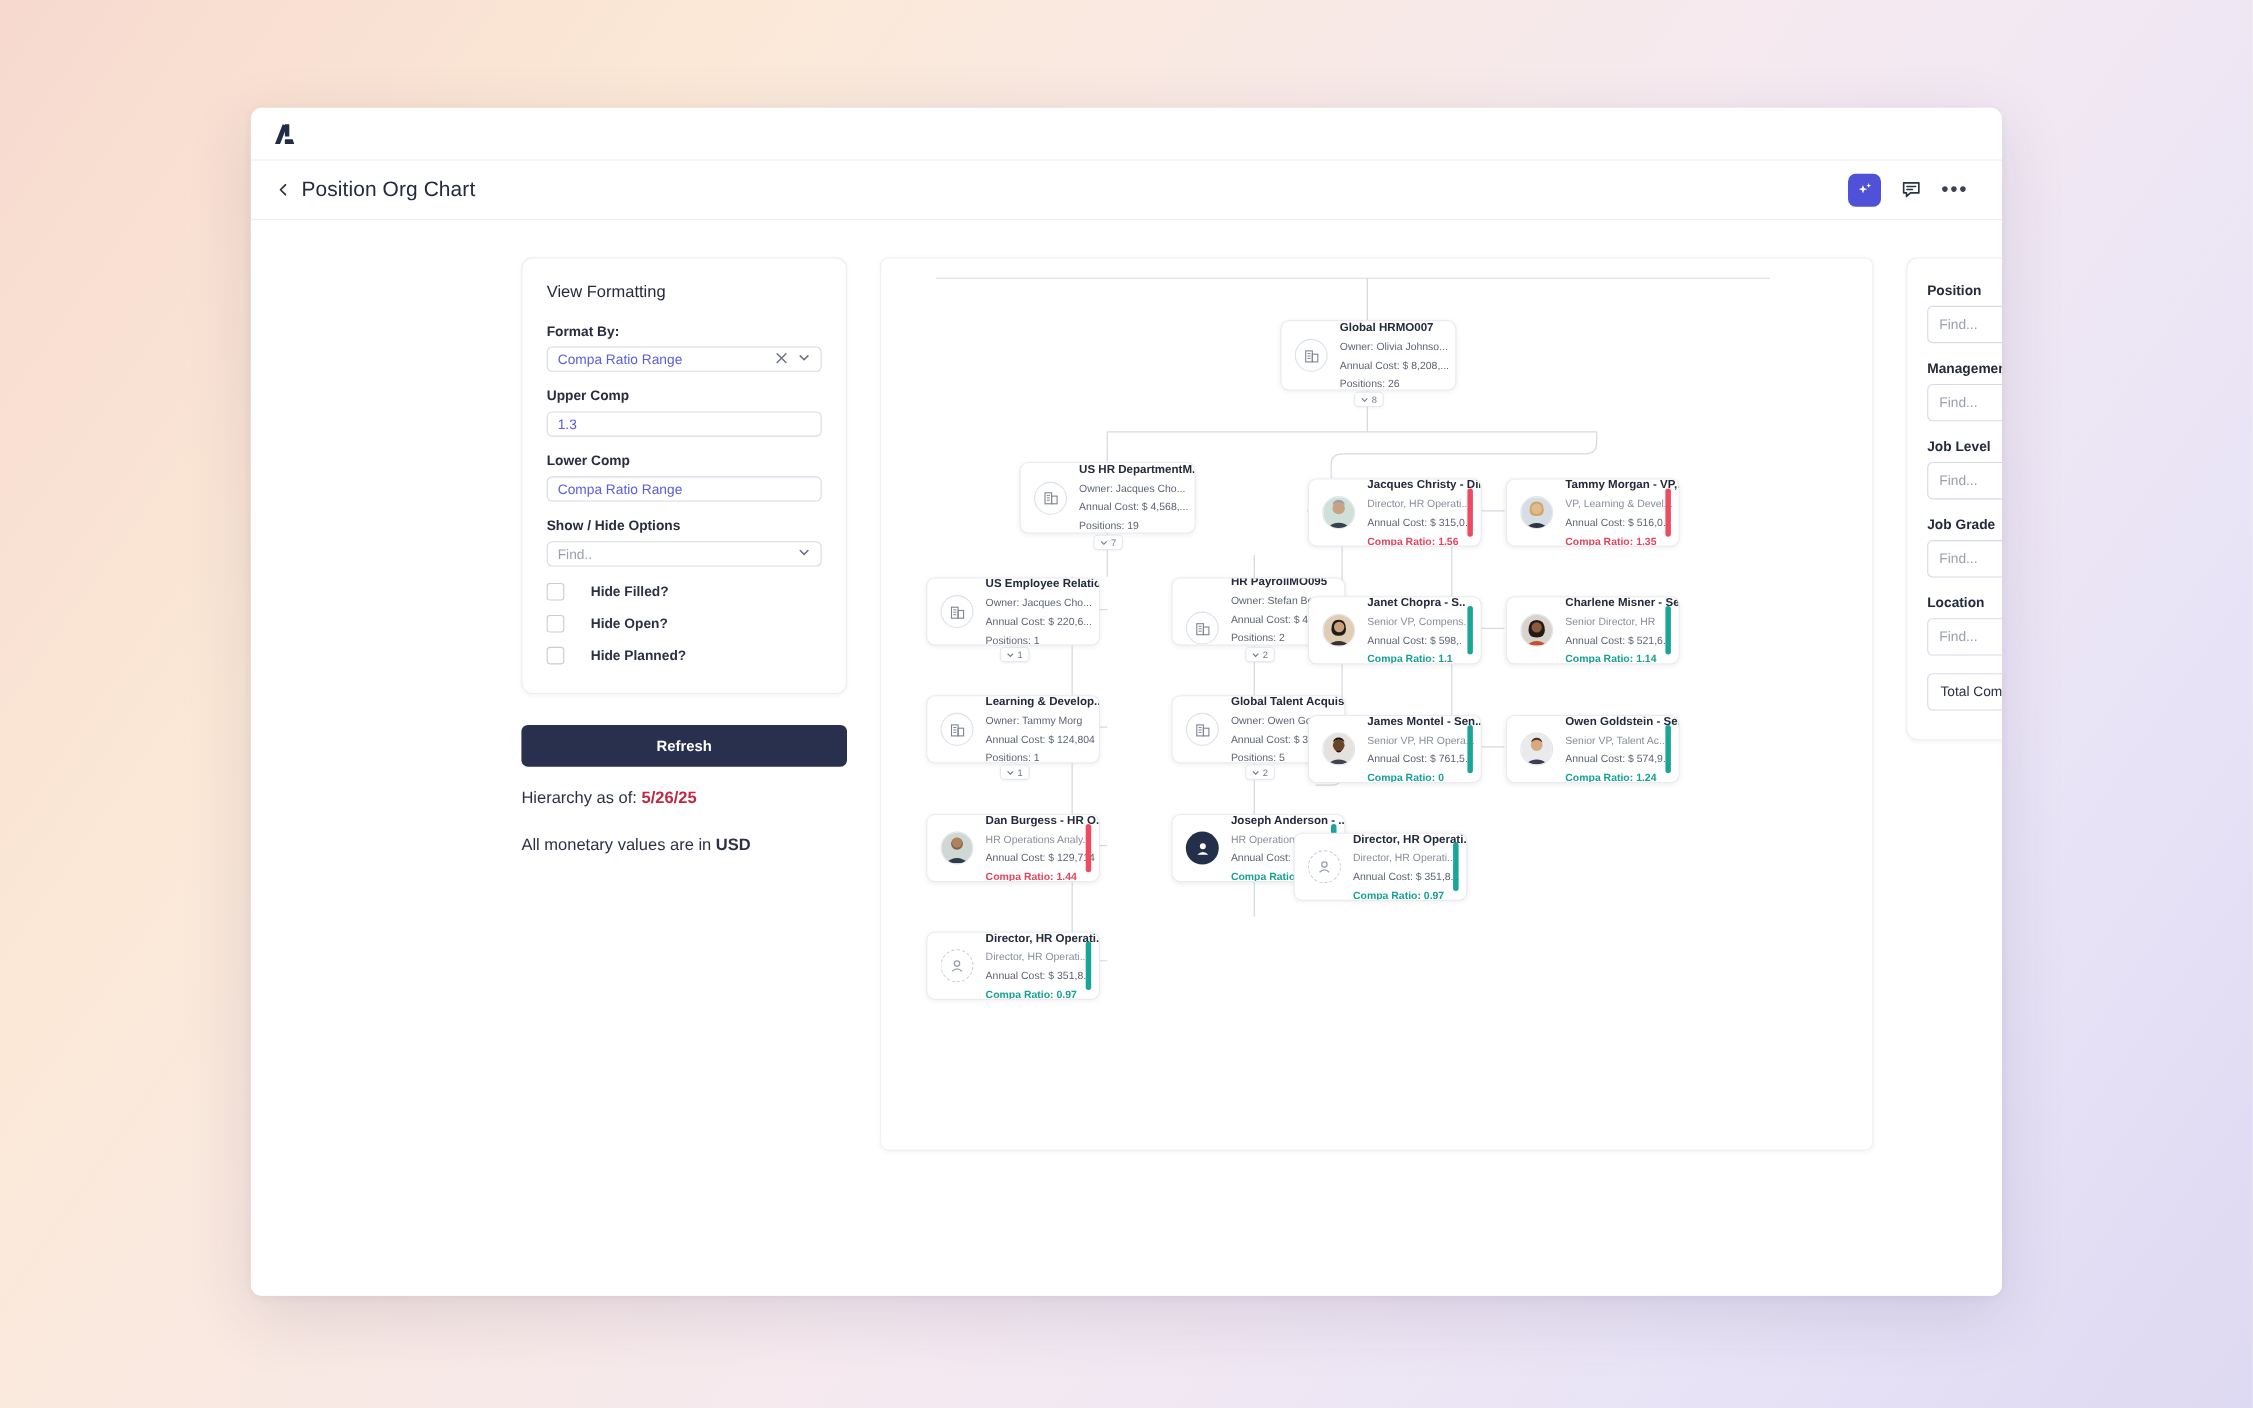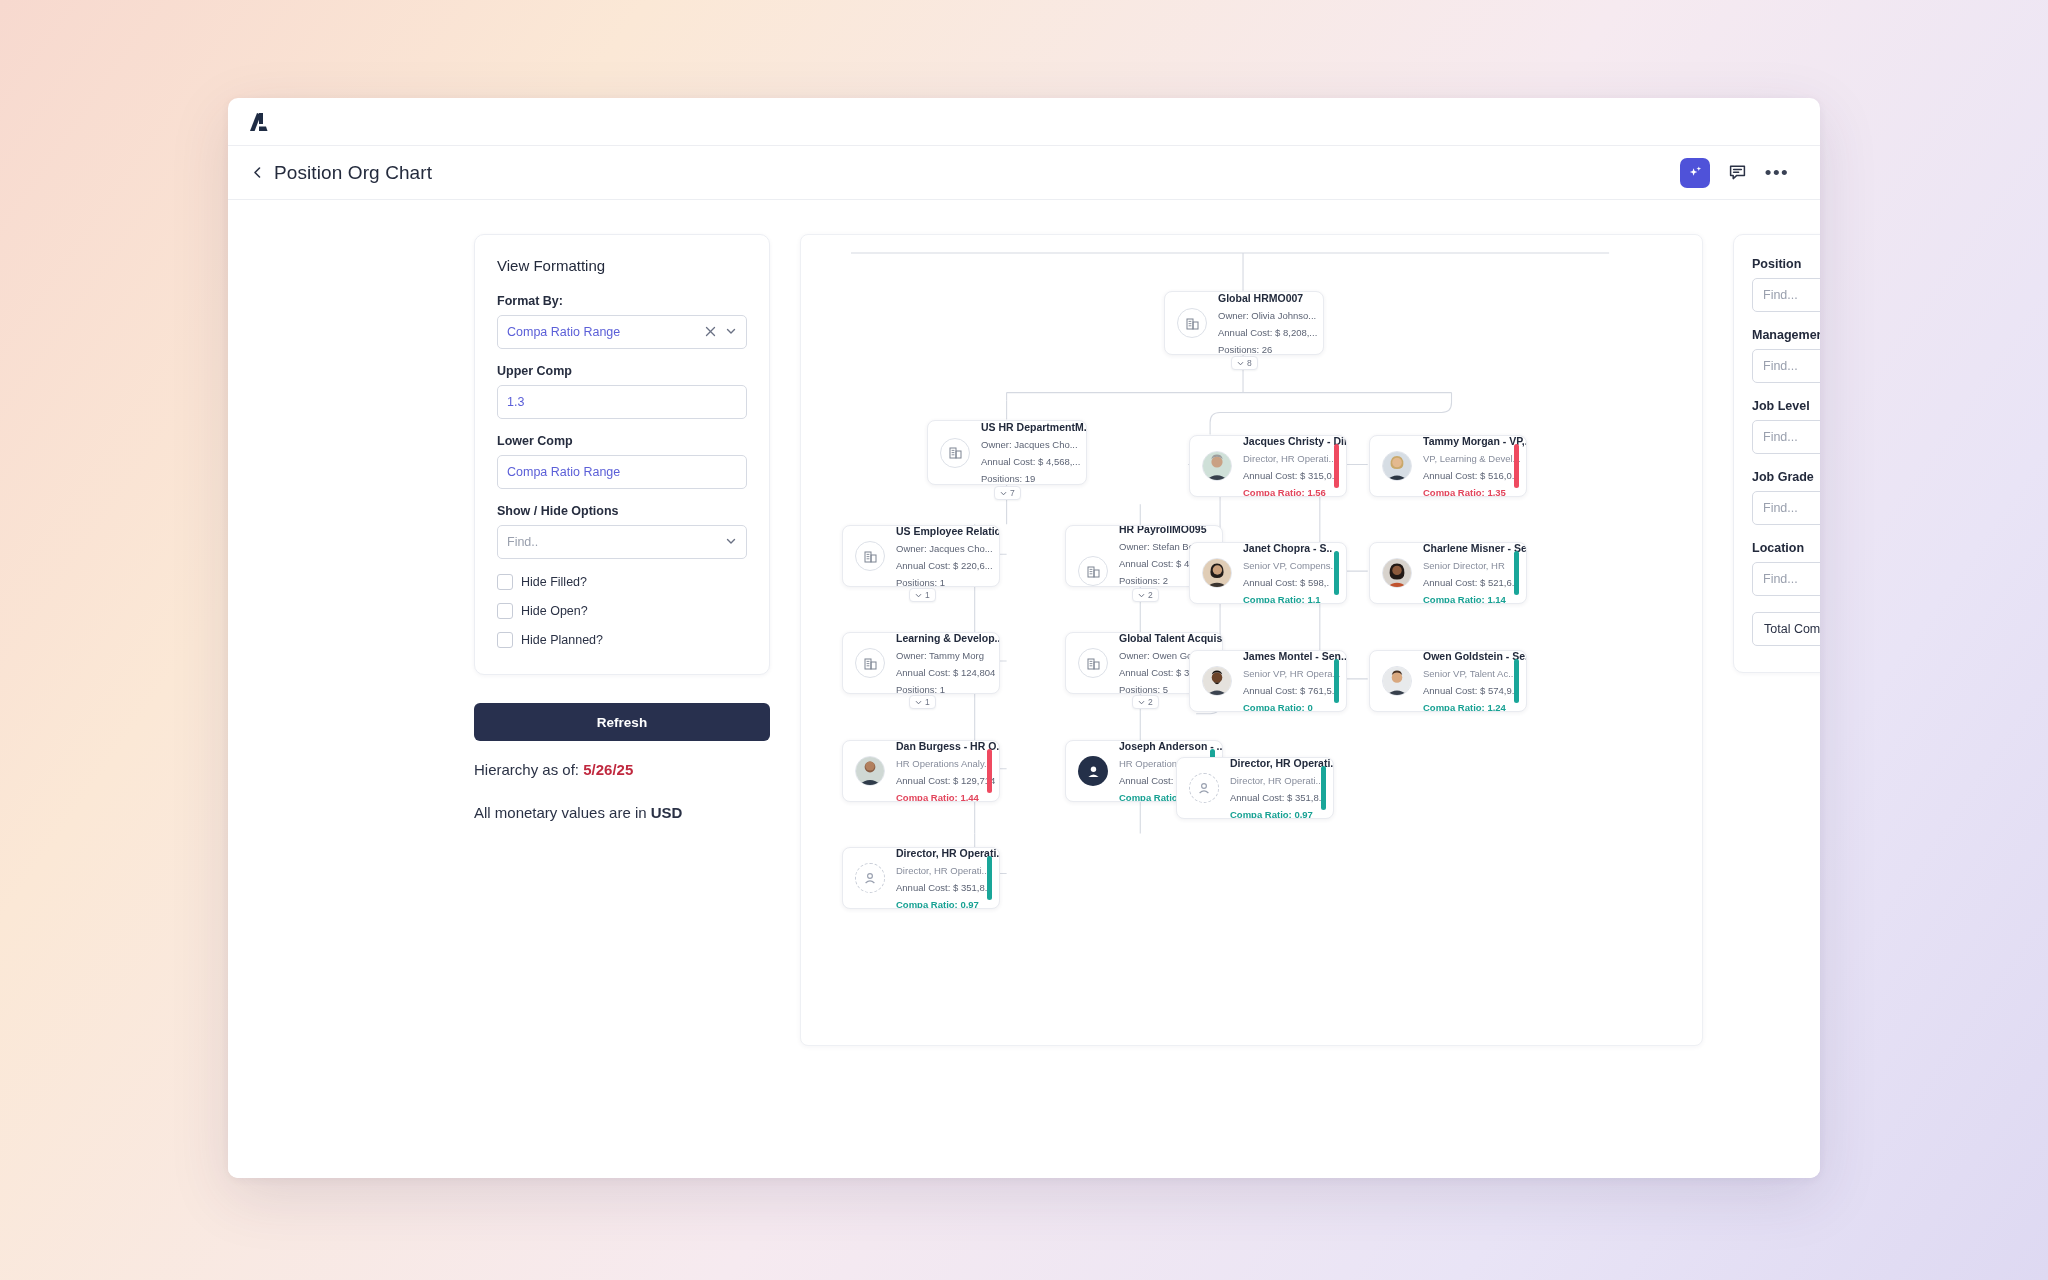--- a/index.html
+++ b/index.html
@@ -25,25 +25,25 @@
   .icon-btn { width: 26px; height: 26px; display:flex; align-items:center; justify-content:center; cursor:pointer; color:#2b3245; }
   .dots { letter-spacing: 1.5px; font-size: 19px; color:#3a4255; line-height: 10px; }
 
   .body-area { position:relative; height: calc(100% - 102px); background:#fff; }
 
   
   .left-col { position:absolute; left:246px; top:34px; width: 296px; }
   .card-panel { background:#fff; border:1px solid #eceef3; border-radius:10px; box-shadow:0 1px 4px rgba(40,45,70,.05); padding:22px 22px 26px; }
   .panel-head { font-size:15px; color:#232a3c; margin-bottom:20px; }
   .field-label { font-size:12.5px; color:#262d3f; font-weight:bold; margin-bottom:7px; }
-  .field-box { height:34px; border:1px solid #d6dae3; border-radius:5px; display:flex; align-items:center; padding:0 9px; margin-bottom:15px; background:#fff; }
+  .field-box { height:23px; border:1px solid #d6dae3; border-radius:5px; display:flex; align-items:center; padding:0 9px; margin-bottom:15px; background:#fff; }
   .field-val { font-size:12.5px; color:#5b5fd8; }
   .field-ph { font-size:12.5px; color:#9aa0ae; }
   .field-tools { margin-left:auto; display:flex; align-items:center; gap:9px; color:#6a7184; }
-  .cb-row { display:flex; align-items:center; gap:8px; margin-top:13px; }
+  .cb-row { display:flex; align-items:center; gap:24px; margin-top:13px;font-weight:bold; }
   .cb { width:16px; height:16px; border:1px solid #c7ccd7; border-radius:3px; background:#fff; }
   .cb-label { font-size:12.5px; color:#2a3145; }
   .refresh-btn { margin-top:28px; height:38px; background:#28304e; color:#fff; border-radius:6px;
       display:flex; align-items:center; justify-content:center; font-size:13.5px; font-weight:bold; cursor:pointer; }
   .foot-line { font-size:15px; color:#2a3145; margin-top:20px; }
   .foot-line.second { margin-top:26px; }
   .accent-red { color:#c0293f; font-weight:bold; }
   .bold-d { font-weight:bold; }
 
   

